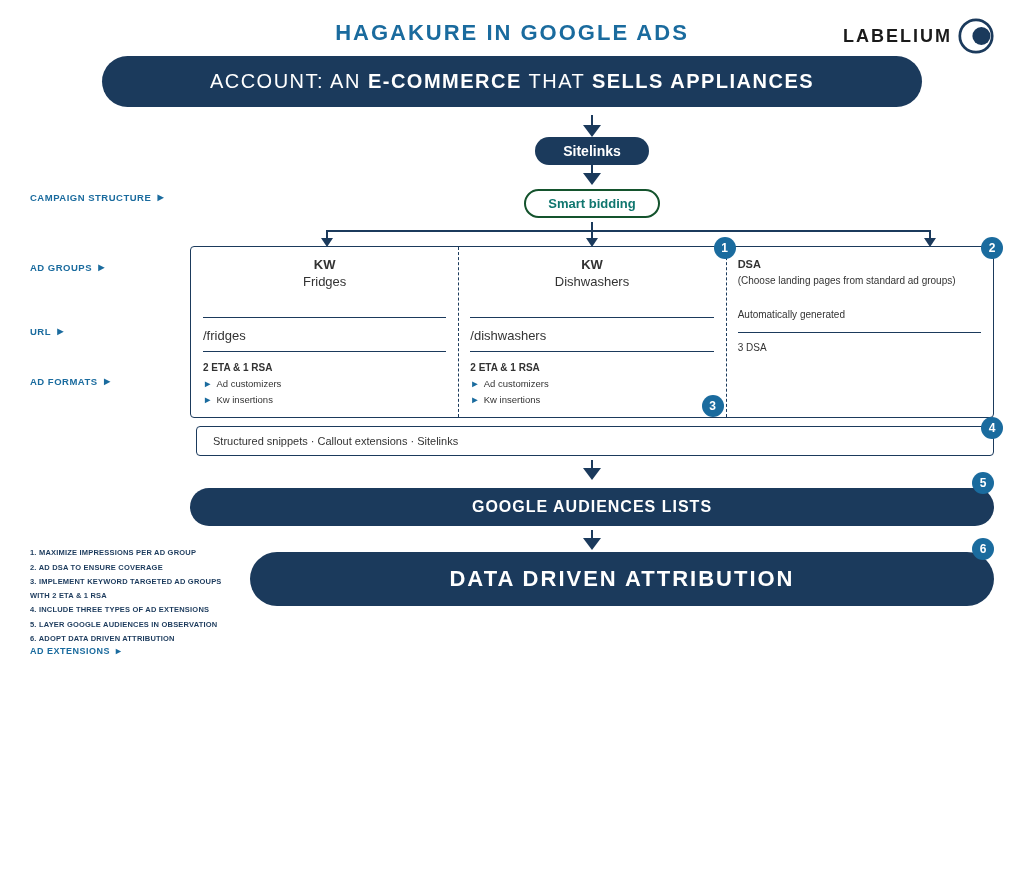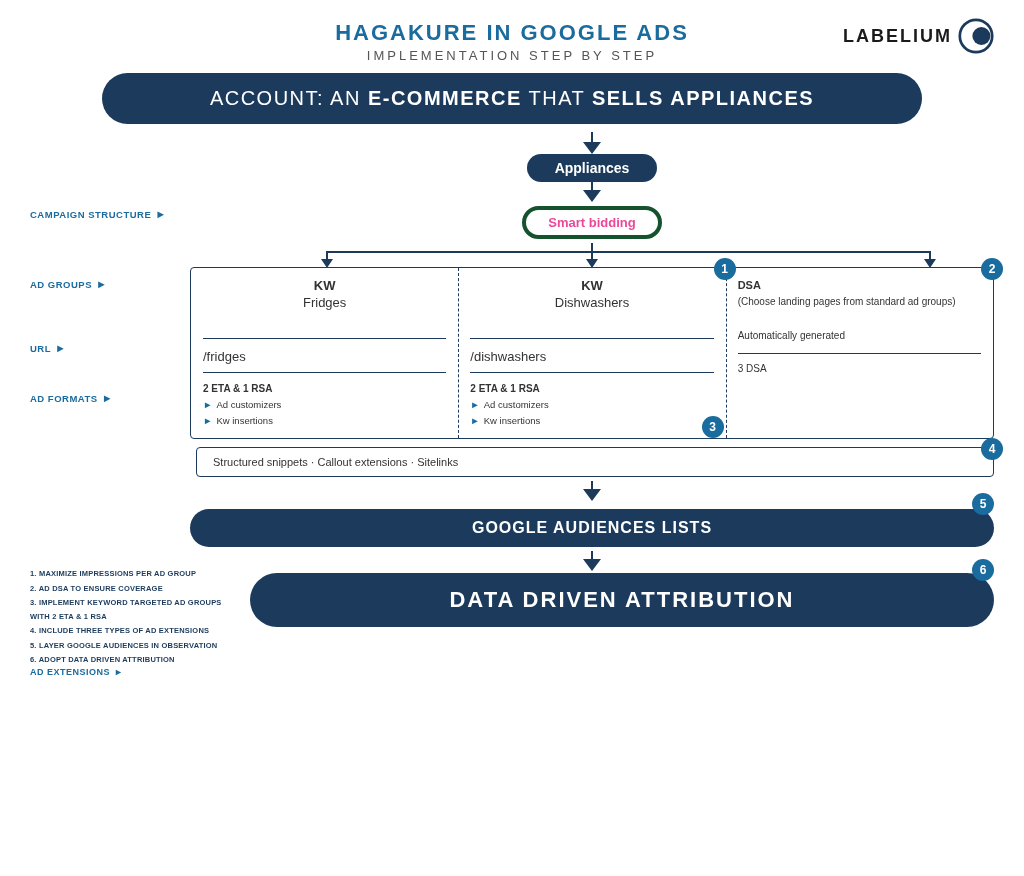--- a/index.html
+++ b/index.html
@@ -130,26 +130,26 @@
       border-radius: 20px;
       padding: 6px 28px;
       font-size: 14px;
       font-weight: 700;
       text-align: center;
       margin-top: 0;
     }
 
     
     .node-smart-bidding {
-      border: 4px solid #14532d;
+      border: 2px solid #14532d;
       border-radius: 20px;
       padding: 5px 22px;
       font-size: 13px;
       font-weight: 600;
-      color: #ec4899;
+      color: #0f766e;
       text-align: center;
       margin-top: 4px;
     }
 
     
     .three-cols {
       display: grid;
       grid-template-columns: 1fr 1fr 1fr;
       gap: 0;
       width: 100%;
@@ -301,21 +301,20 @@
   <div class="logo">
     <span class="logo-text">LABELIUM</span>
     <svg class="logo-icon" viewBox="0 0 40 40">
       <circle cx="20" cy="20" r="18" fill="none" stroke="#1b3a5c" stroke-width="3"></circle>
       <circle cx="26" cy="20" r="10" fill="#1b3a5c"></circle>
     </svg>
   </div>
 
   <div class="header">
     <div class="header-title">HAGAKURE IN GOOGLE ADS</div>
-    <div class="header-subtitle">IMPLEMENTATION STEP BY STEP</div>
   </div>
 
   <div class="account-banner">
     <span class="account-banner-text">
       ACCOUNT: AN <strong>E-COMMERCE</strong> THAT <strong>SELLS APPLIANCES</strong>
     </span>
   </div>
 
   <div class="flowchart">
 
@@ -339,21 +338,21 @@
     </div>
 
     <div class="center-content">
 
       <div class="v-connector">
         <div class="v-line" style="height:10px;"></div>
         <div class="v-arrowhead"></div>
       </div>
 
       <div class="node-appliances">
-        <span>Appliances</span>
+        <span>Sitelinks</span>
       </div>
 
       <div class="v-connector">
         <div class="v-line" style="height:8px;"></div>
         <div class="v-arrowhead"></div>
       </div>
 
       <div class="node-smart-bidding">
         <span>Smart bidding</span>
       </div>

